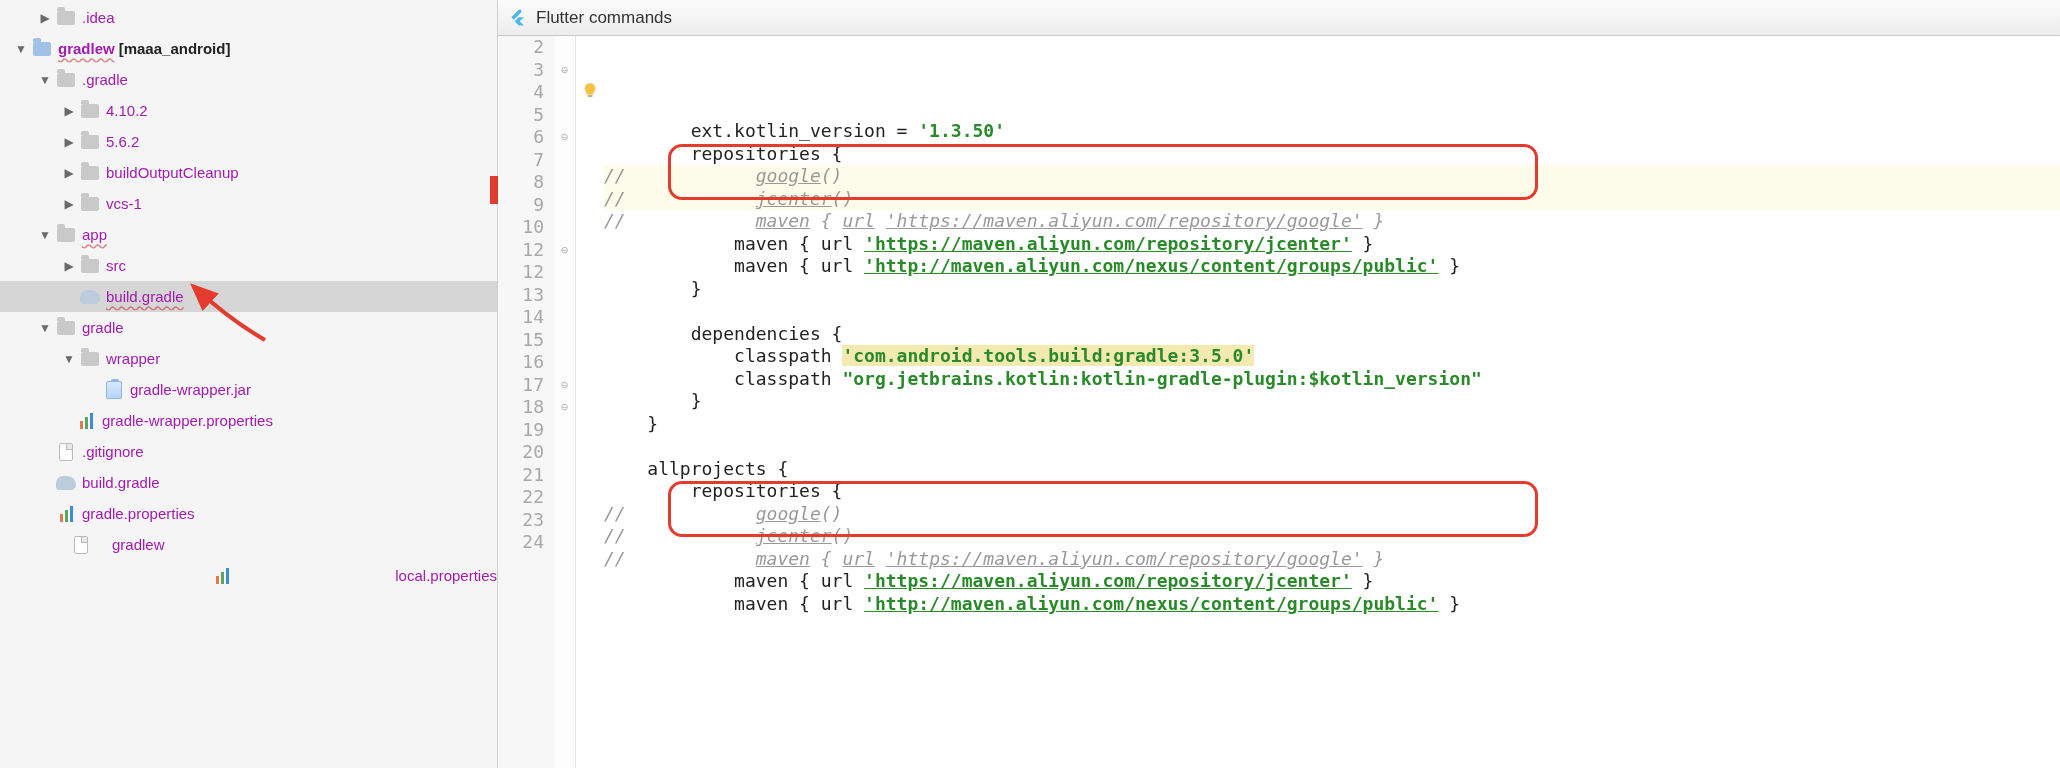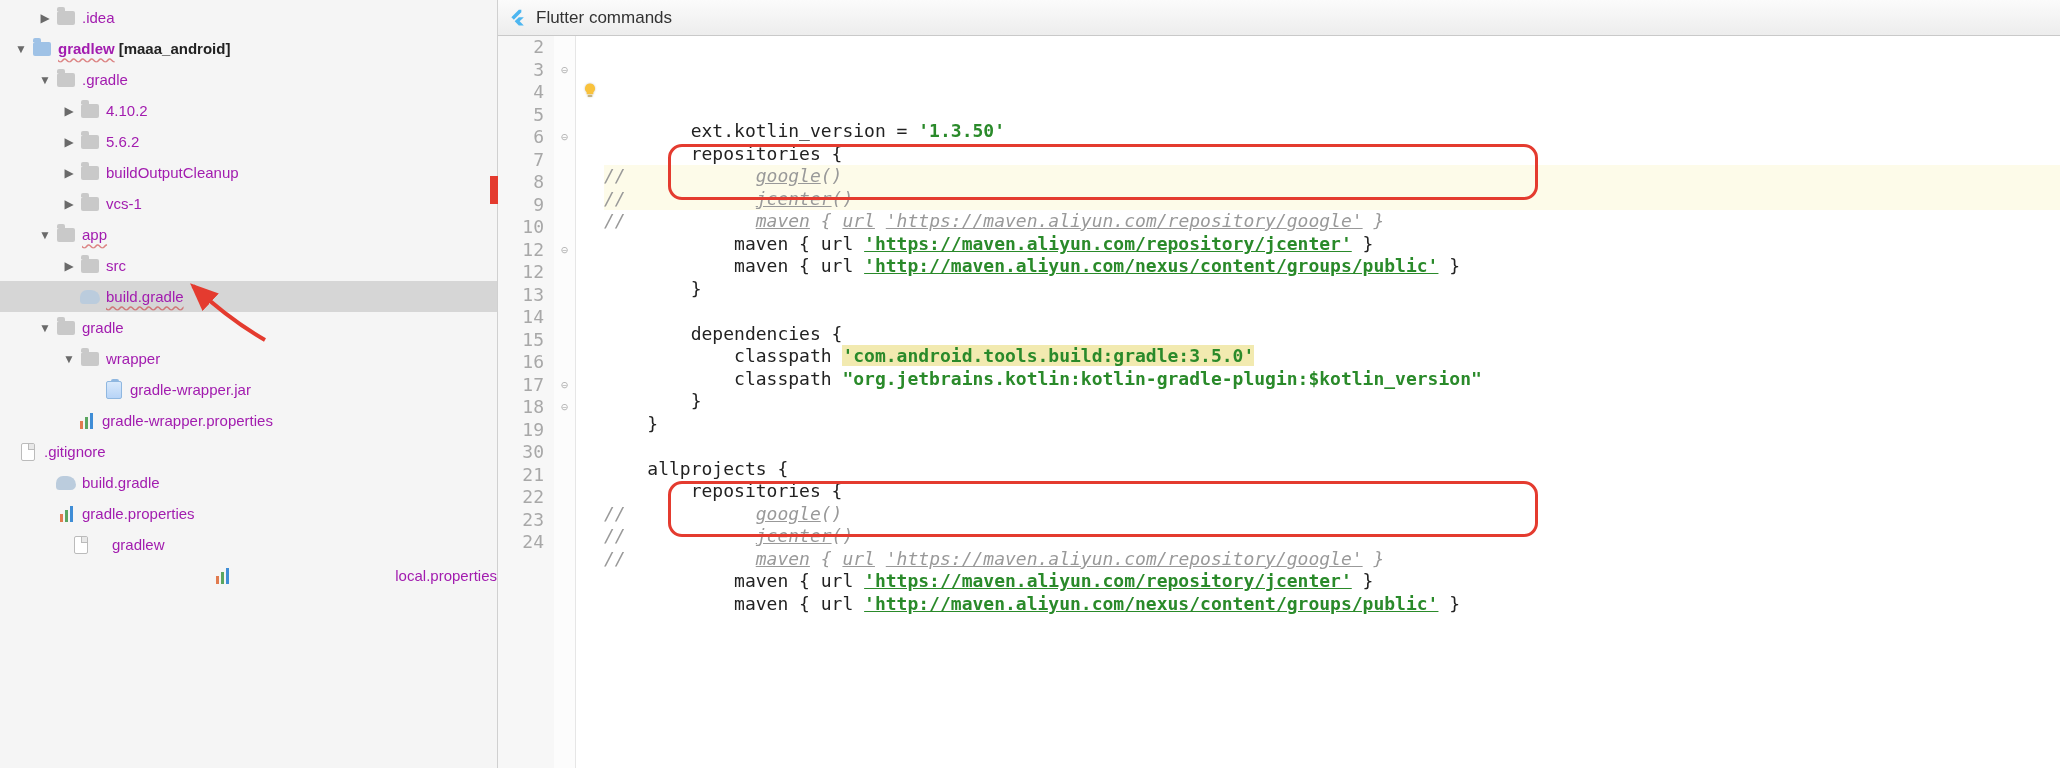--- a/index.html
+++ b/index.html
@@ -209,21 +209,21 @@
         <span class="chevron blank">▶</span>
         <span class="ticon">
           <span class="bars-icon">
             <span></span>
             <span></span>
             <span></span>
           </span>
         </span>
         <span class="label">gradle-wrapper.properties</span>
       </div>
-      <div class="tree-row" style=" text-align: center;">
+      <div class="tree-row" style="padding-left: 38px; text-align: center;">
         <span class="chevron blank">▶</span>
         <span class="ticon">
           <span class="file-icon"></span>
         </span>
         <span class="label">.gitignore</span>
       </div>
       <div class="tree-row" style="padding-left: 38px;">
         <span class="chevron blank">▶</span>
         <span class="ticon">
           <span class="gradle-icon"></span>
@@ -291,21 +291,21 @@
         <div class="gline">10</div>
         <div class="gline">12</div>
         <div class="gline">12</div>
         <div class="gline">13</div>
         <div class="gline">14</div>
         <div class="gline">15</div>
         <div class="gline">16</div>
         <div class="gline">17</div>
         <div class="gline">18</div>
         <div class="gline">19</div>
-        <div class="gline">30</div>
+        <div class="gline">20</div>
         <div class="gline">21</div>
         <div class="gline">22</div>
         <div class="gline">23</div>
         <div class="gline">24</div>
       </div>
     <div class="gutter-fold" id="g-fold">
         <div class="fline"></div>
         <div class="fline">⊖</div>
         <div class="fline"></div>
         <div class="fline"></div>

